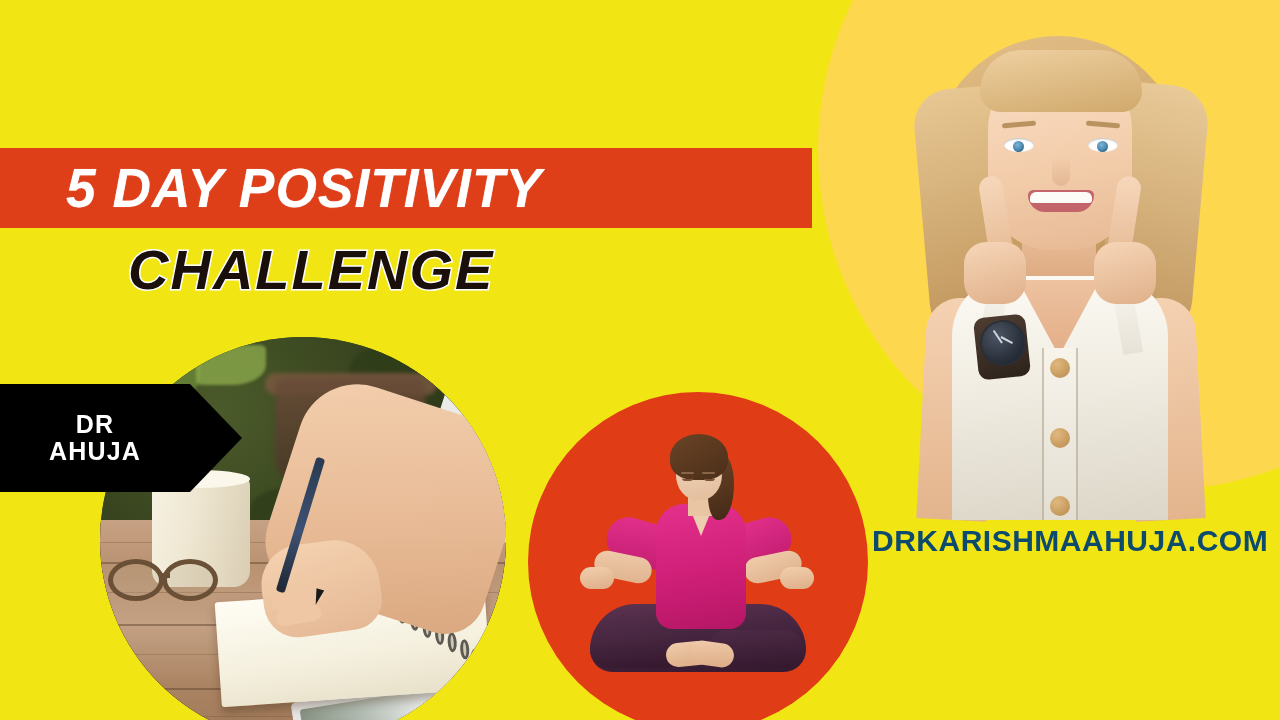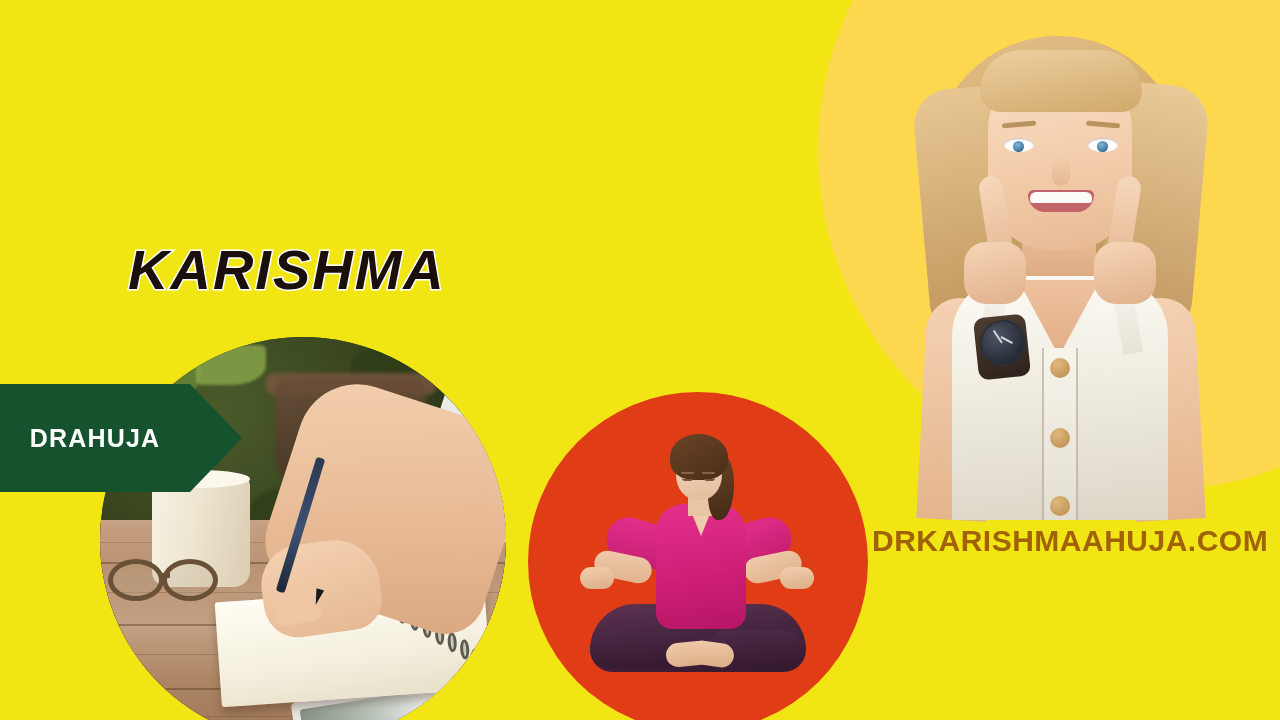--- a/index.html
+++ b/index.html
@@ -195,23 +195,23 @@
     position:absolute; inset:8px;
     background:radial-gradient(circle at 60% 30%, rgba(255,255,255,.9), rgba(130,150,130,.5) 55%, rgba(60,80,55,.6));
     border-radius:3px;
   }
 
   
   .name-banner {
     position:absolute;
     left:0; top:384px;
     width:242px; height:108px;
-    background:#14532d;
+    background:#000000;
     clip-path:polygon(0 0, 190px 0, 242px 50%, 190px 100%, 0 100%);
-    display:flex; flex-direction:row;
+    display:flex; flex-direction:column;
     align-items:center; justify-content:center;
     padding-right:52px;
   }
   .name-line {
     color:#FFFFFF;
     font-size:25px;
     font-weight:bold;
     letter-spacing:1.2px;
     line-height:1.08;
     white-space:nowrap;
@@ -476,21 +476,21 @@
   .hp-watch-hand2 {
     position:absolute; left:121px; top:318px;
     width:13px; height:2px; background:#cfd6de;
     transform-origin:left center; transform:rotate(28deg);
   }
 
   
   .website {
     position:absolute;
     left:872px; top:524px;
-    color:#a16207;
+    color:#0c4a6e;
     font-size:30px;
     font-weight:bold;
     letter-spacing:0.5px;
     white-space:nowrap;
   }
 </style>
 </head>
 <body>
 
 <div id="canvas">
@@ -527,21 +527,24 @@
     <div class="hp-finger-l"></div>
     <div class="hp-finger-r"></div>
     <div class="hp-fist-l"></div>
     <div class="hp-fist-r"></div>
     <div class="hp-watch-band"></div>
     <div class="hp-watch-face"></div>
     <div class="hp-watch-hand"></div>
     <div class="hp-watch-hand2"></div>
   </div>
 
-  <div class="subtitle">KARISHMA</div>
+  <div class="title-banner">
+    <div class="title-banner-text">5 DAY POSITIVITY</div>
+  </div>
+  <div class="subtitle">CHALLENGE</div>
 
   <div class="journal-circle">
     <div class="journal-scene">
       <div class="jr-bg"></div>
       <div class="jr-leaf" style="left:20px;  top:18px;  width:80px;  height:46px;"></div>
       <div class="jr-leaf jr-leaf2" style="left:96px;  top:8px;   width:70px;  height:40px;"></div>
       <div class="jr-leaf jr-leaf3" style="left:250px; top:6px;   width:94px;  height:54px;"></div>
       <div class="jr-leaf jr-leaf2" style="left:310px; top:74px;  width:66px;  height:38px;"></div>
       <div class="jr-leaf" style="left:40px;  top:92px;  width:58px;  height:34px;"></div>
       <div class="jr-leaf jr-leaf3" style="left:150px; top:150px; width:86px;  height:44px;"></div>

